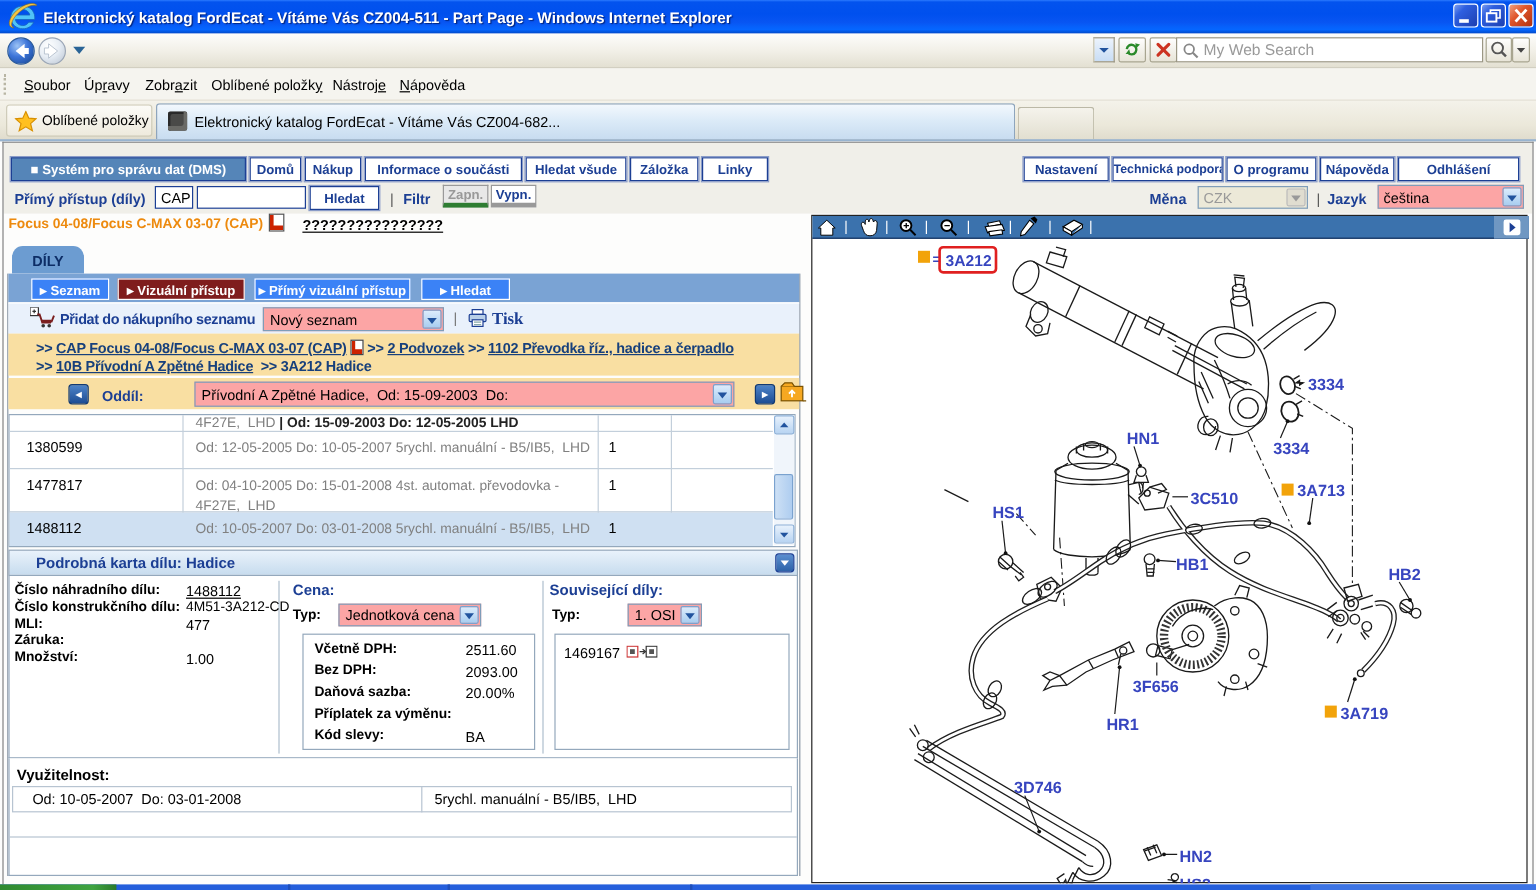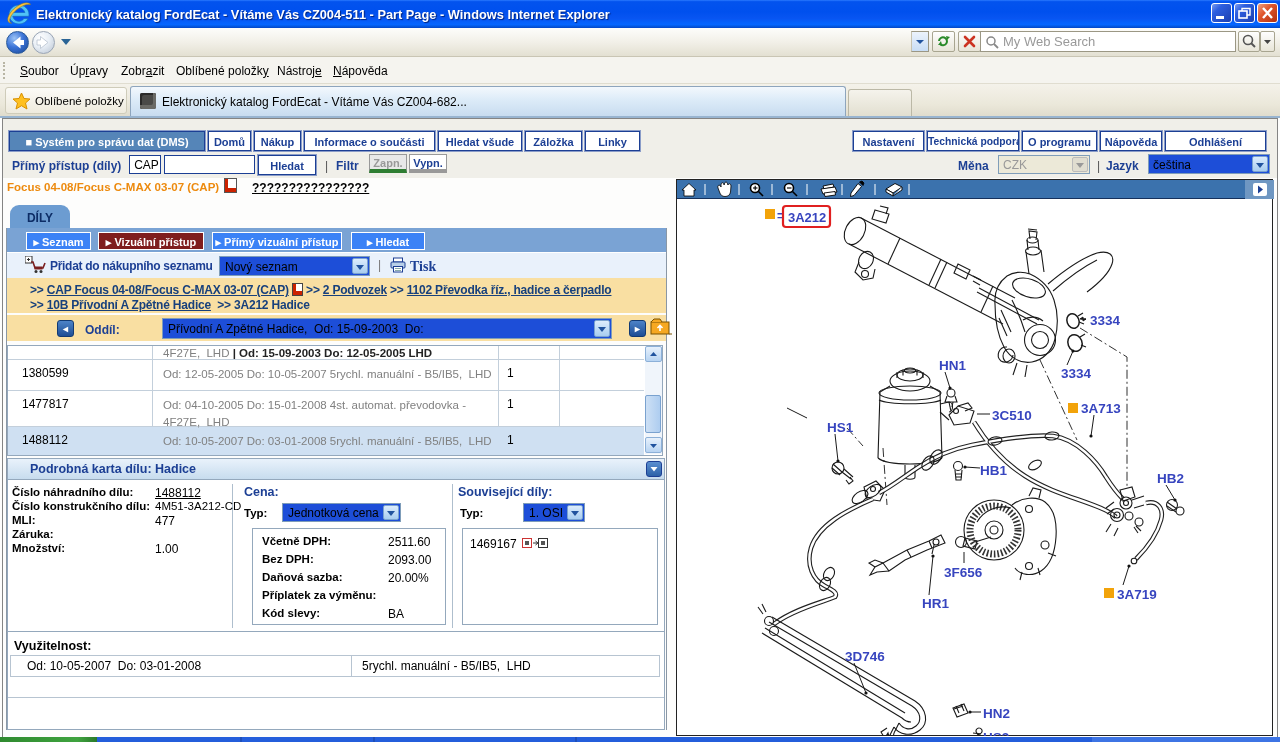--- a/index.html
+++ b/index.html
@@ -48,21 +48,21 @@
   #content { left:0; top:118px; width:1280px; height:619px; background:#fdfdfc; overflow:hidden; }
   #cframe { position:absolute; left:2px; top:0px; width:1276px; height:619px; border:1px solid #848484; border-bottom:none; }
 
   
   .navbtn { position:absolute; height:20px; white-space:nowrap; overflow:hidden; border:1px solid #1c3f94; outline:1px solid #8a9cc8; background:#fff; color:#1c3f94; font-weight:bold; font-size:11px; text-align:center; padding-top:4px; }
   .navbtn.act { background:#5585b8; color:#fff; }
   .lbl { position:absolute; color:#1c3f94; font-weight:bold; font-size:12px; white-space:nowrap; }
   .blk { position:absolute; color:#000; font-size:12px; white-space:nowrap; }
 
   .inputbox { position:absolute; background:#fff; border:1px solid #1c3f94; }
-  select.xp, .selbox { position:absolute; background:#1d4ed8; border:1px solid #7f9db9; font-size:12px; }
+  select.xp, .selbox { position:absolute; background:#fca5a5; border:1px solid #7f9db9; font-size:12px; }
   .xparrow { position:absolute; width:16px; background:linear-gradient(180deg,#dcecfc,#a8cdf0); border:1px solid #7aa2cf; border-radius:2px; color:#21539e; }
 
   .stb { position:absolute; top:114px; height:18px; background:#3b82f6; border:1px solid #fff; color:#fff; font-weight:bold; font-size:11px; padding-top:3px; text-align:center; white-space:nowrap; overflow:hidden; }
   .stb.sel { background:#7f1d1d; }
   .sqarrow { width:17px; height:17px; background:linear-gradient(180deg,#4d83c8,#1d4d94); border:1px solid #123a73; border-radius:3px; color:#fff; font-size:9px; text-align:center; padding-top:3px; }
   .gtxt { position:absolute; color:#808080; font-size:11.5px; white-space:nowrap; line-height:17px; }
   .bb { position:absolute; color:#000; font-weight:bold; font-size:11.5px; white-space:nowrap; }
   .scrbtn { width:17px; height:16px; background:linear-gradient(180deg,#e7f1fc,#b8d4f2); border:1px solid #8cb0d8; border-radius:2px; }
   
   .tanbg { background:#f9dfa2; }

